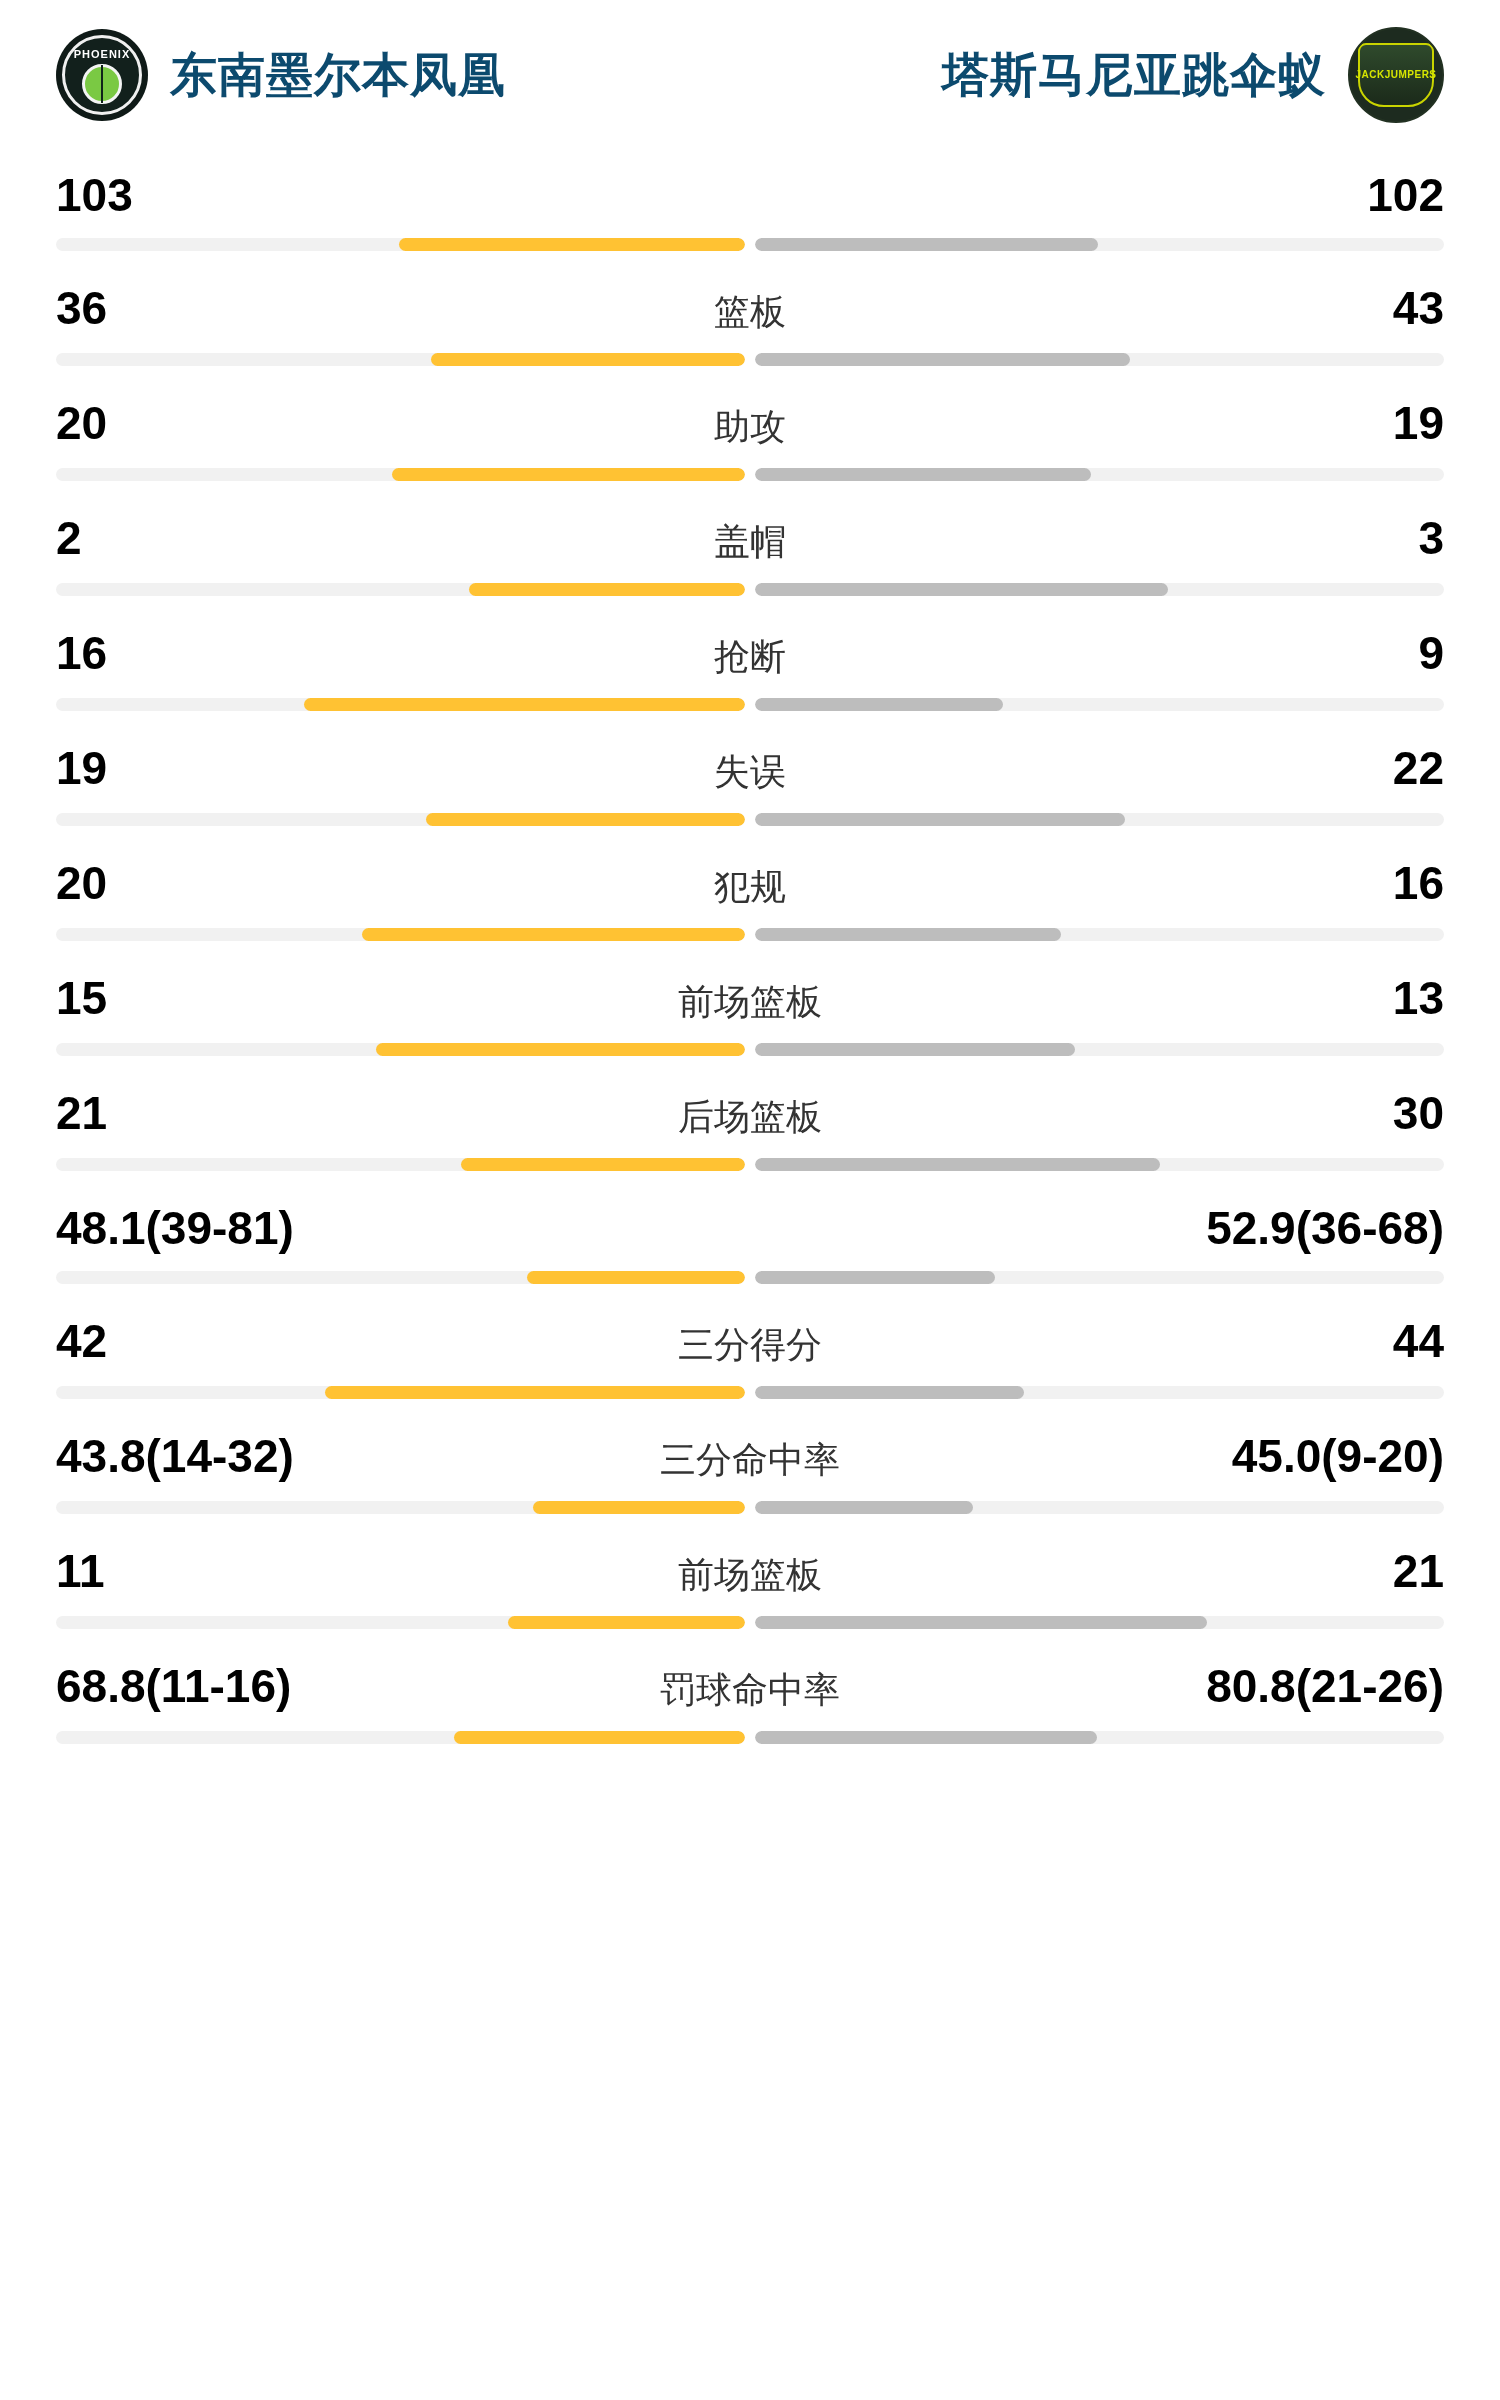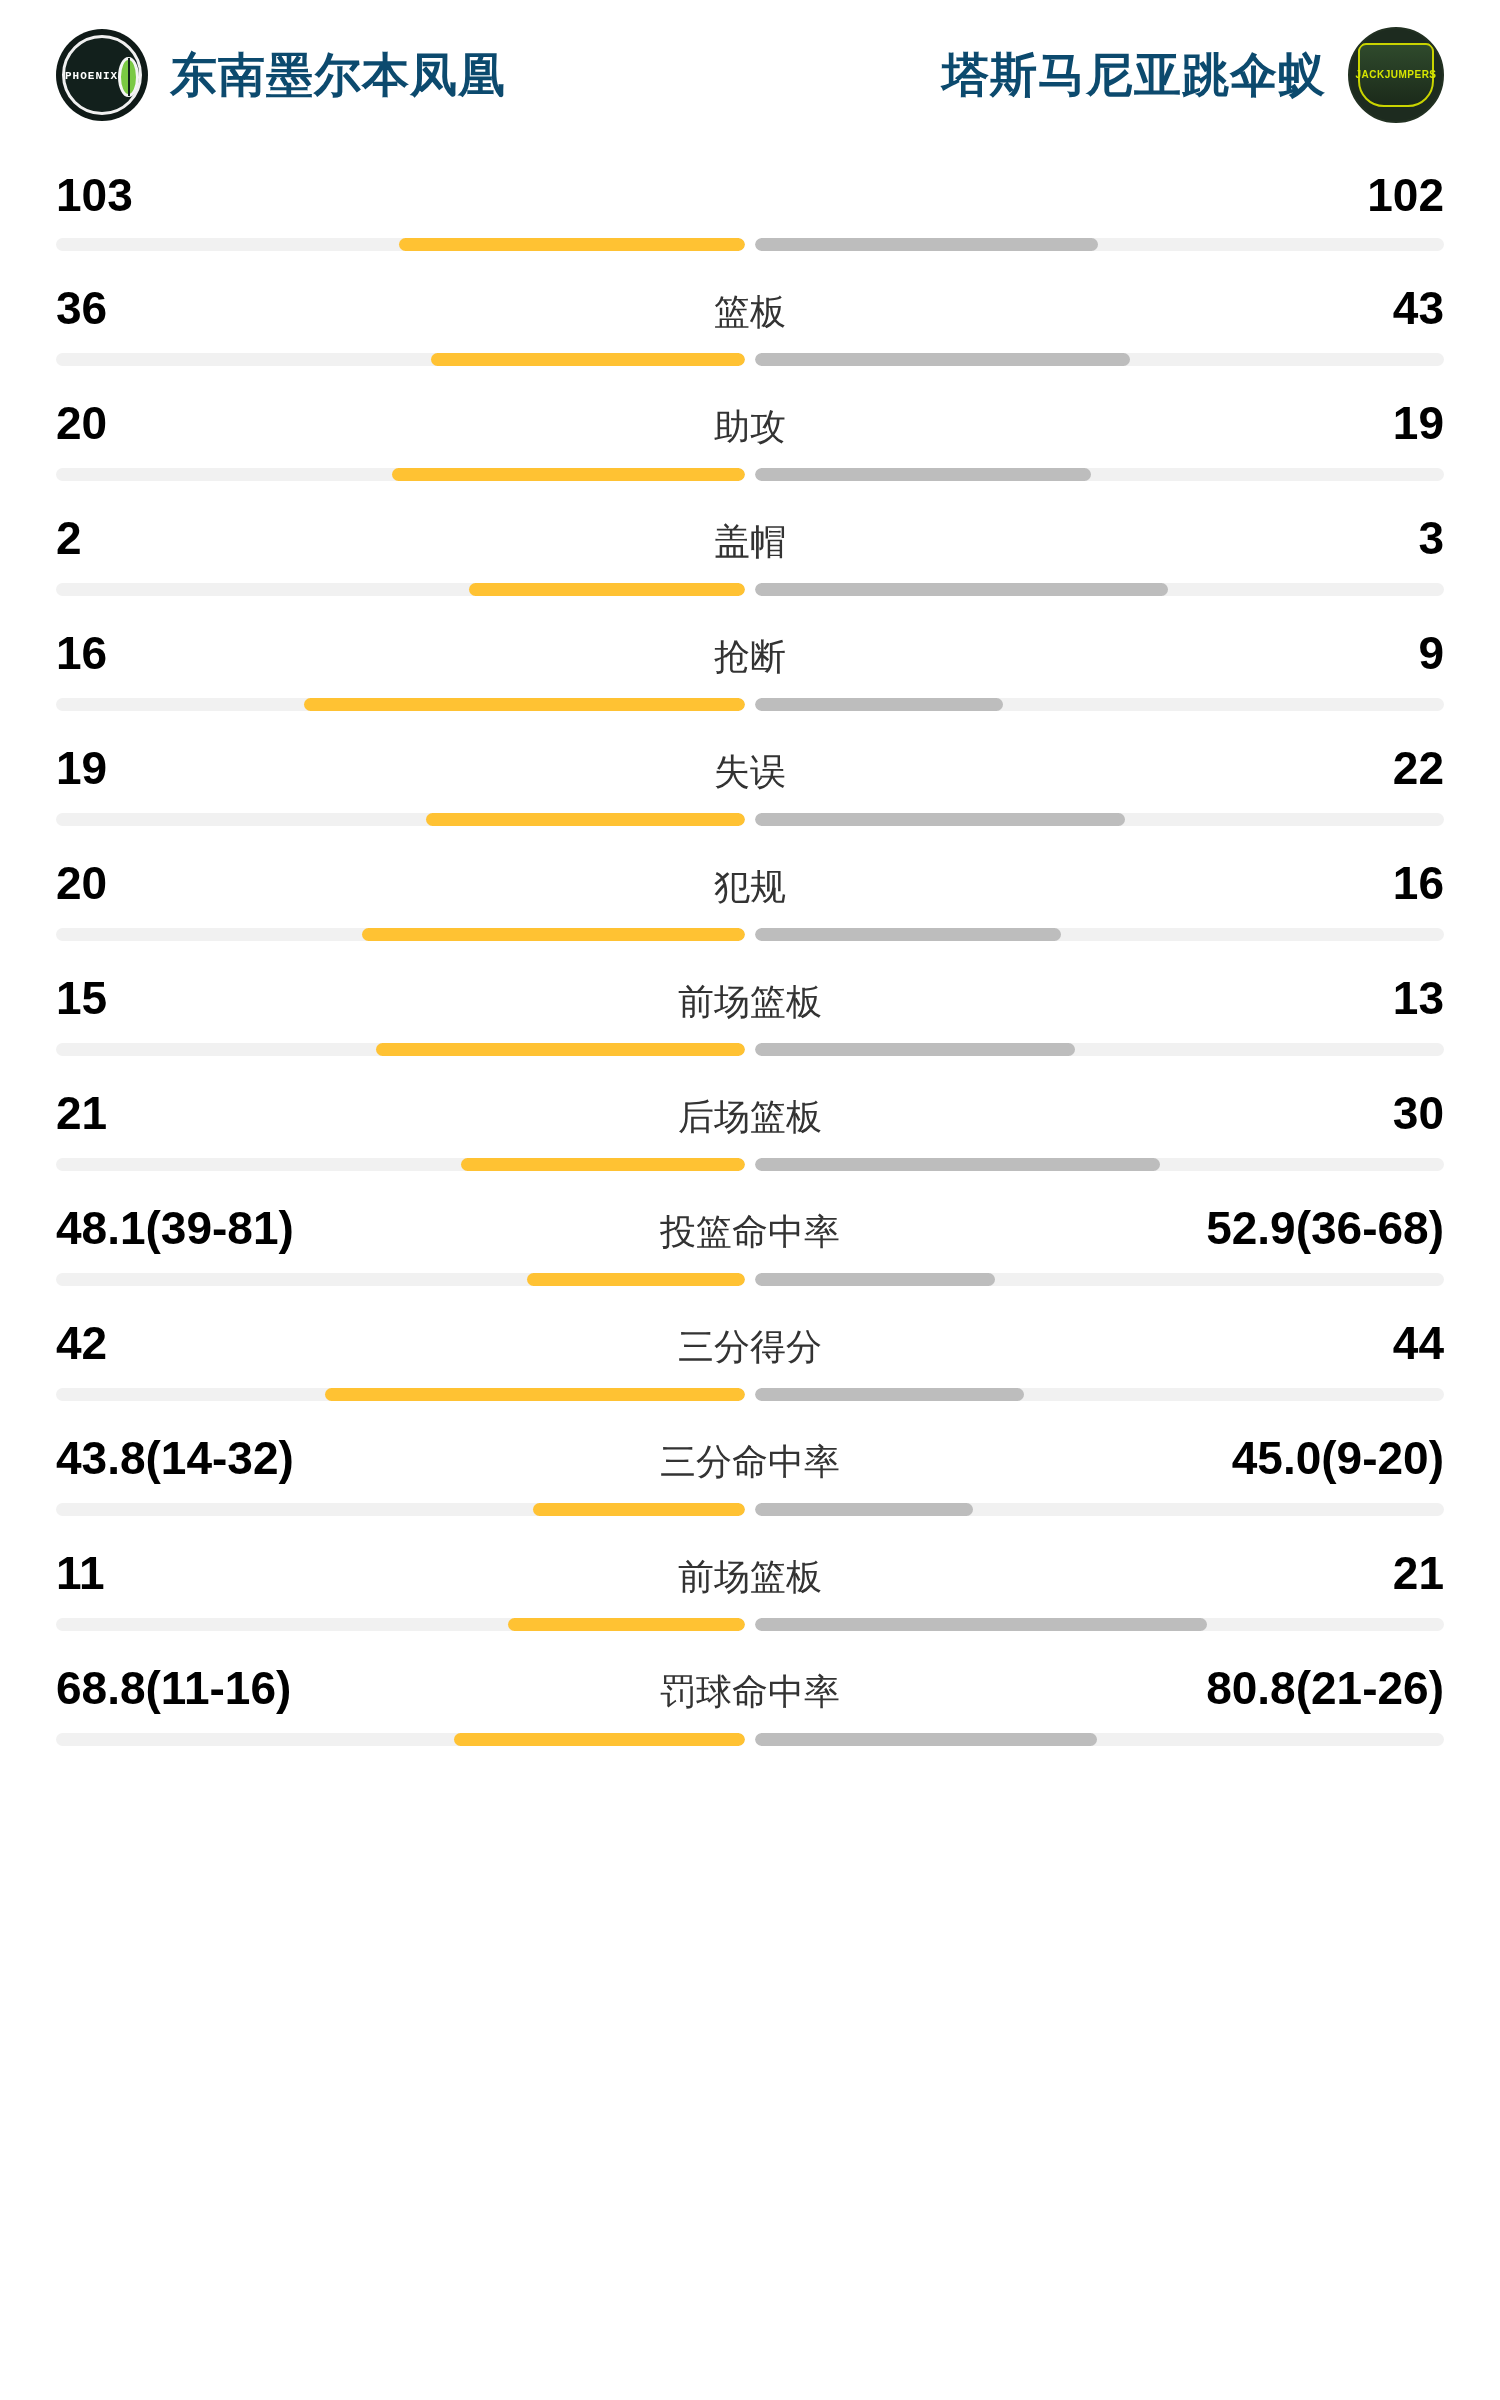--- a/index.html
+++ b/index.html
@@ -56,22 +56,22 @@
     background: #0f1a17;
   }
   .logo-home .ring {
     width: 74px;
     height: 74px;
     border-radius: 50%;
     border: 3px solid #f0f0f0;
     display: flex;
     align-items: center;
     justify-content: center;
+    flex-direction: column;
     background: #12201c;
-    font-family: Liberation Mono, monospace;
   }
   .logo-home .ball {
     width: 34px;
     height: 34px;
     border-radius: 50%;
     background: #7ac943;
     border: 3px solid #f4f4f4;
     margin-top: 4px;
     position: relative;
   }
@@ -343,21 +343,20 @@
           </div>
           <div class="bar-gap"></div>
           <div class="bar-side right">
             <div class="fill" style="width: 58.8%; background: rgb(189, 189, 189);"></div>
           </div>
         </div>
       </div>
       <div class="stat-row">
         <div class="stat-top">
           <div class="stat-value left">48.1(39-81)</div>
-          <div class="stat-label">投篮命中率</div>
           <div class="stat-value right">52.9(36-68)</div>
         </div>
         <div class="bars">
           <div class="bar-side left">
             <div class="fill" style="width: 31.7%; background: rgb(255, 194, 51);"></div>
           </div>
           <div class="bar-gap"></div>
           <div class="bar-side right">
             <div class="fill" style="width: 34.9%; background: rgb(189, 189, 189);"></div>
           </div>

